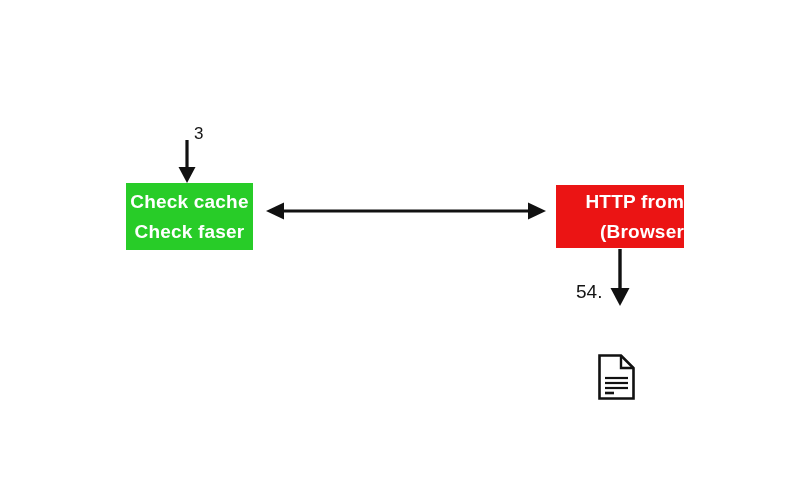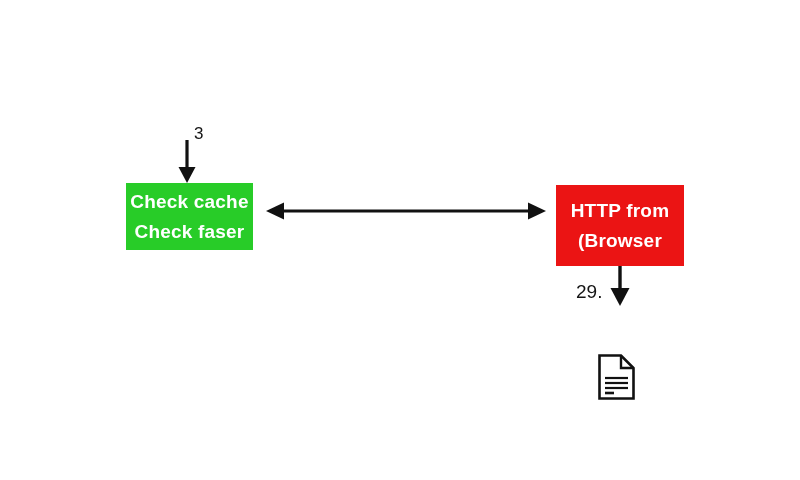--- a/index.html
+++ b/index.html
@@ -38,21 +38,22 @@
   .node-cache {
     left: 126px;
     top: 183px;
     width: 127px;
     height: 67px;
   }
   .node-http {
     left: 556px;
     top: 185px;
     width: 128px;
-    height: 81px;
+    height: 63px;
+    align-items: flex-end;
   }
   .step-label {
     position: absolute;
     color: #141414;
   }
   .step-label-in {
     left: 194px;
     top: 124px;
     font-size: 17px;
   }
@@ -100,15 +101,15 @@
   <div class="node node-cache" style="background-color: rgb(40, 204, 40);">
     <span style="color: rgb(255, 255, 255);">Check cache</span>
     <span style="color: rgb(255, 255, 255);">Check faser</span>
   </div>
 
   <div class="node node-http" style="background-color: rgb(235, 20, 20);">
     <span style="color: rgb(255, 255, 255);">HTTP from</span>
     <span style="color: rgb(255, 255, 255);">(Browser</span>
   </div>
 
-  <div class="step-label step-label-out">29.</div>
+  <div class="step-label step-label-out">54.</div>
 
 </div>
 
 </body></html>

